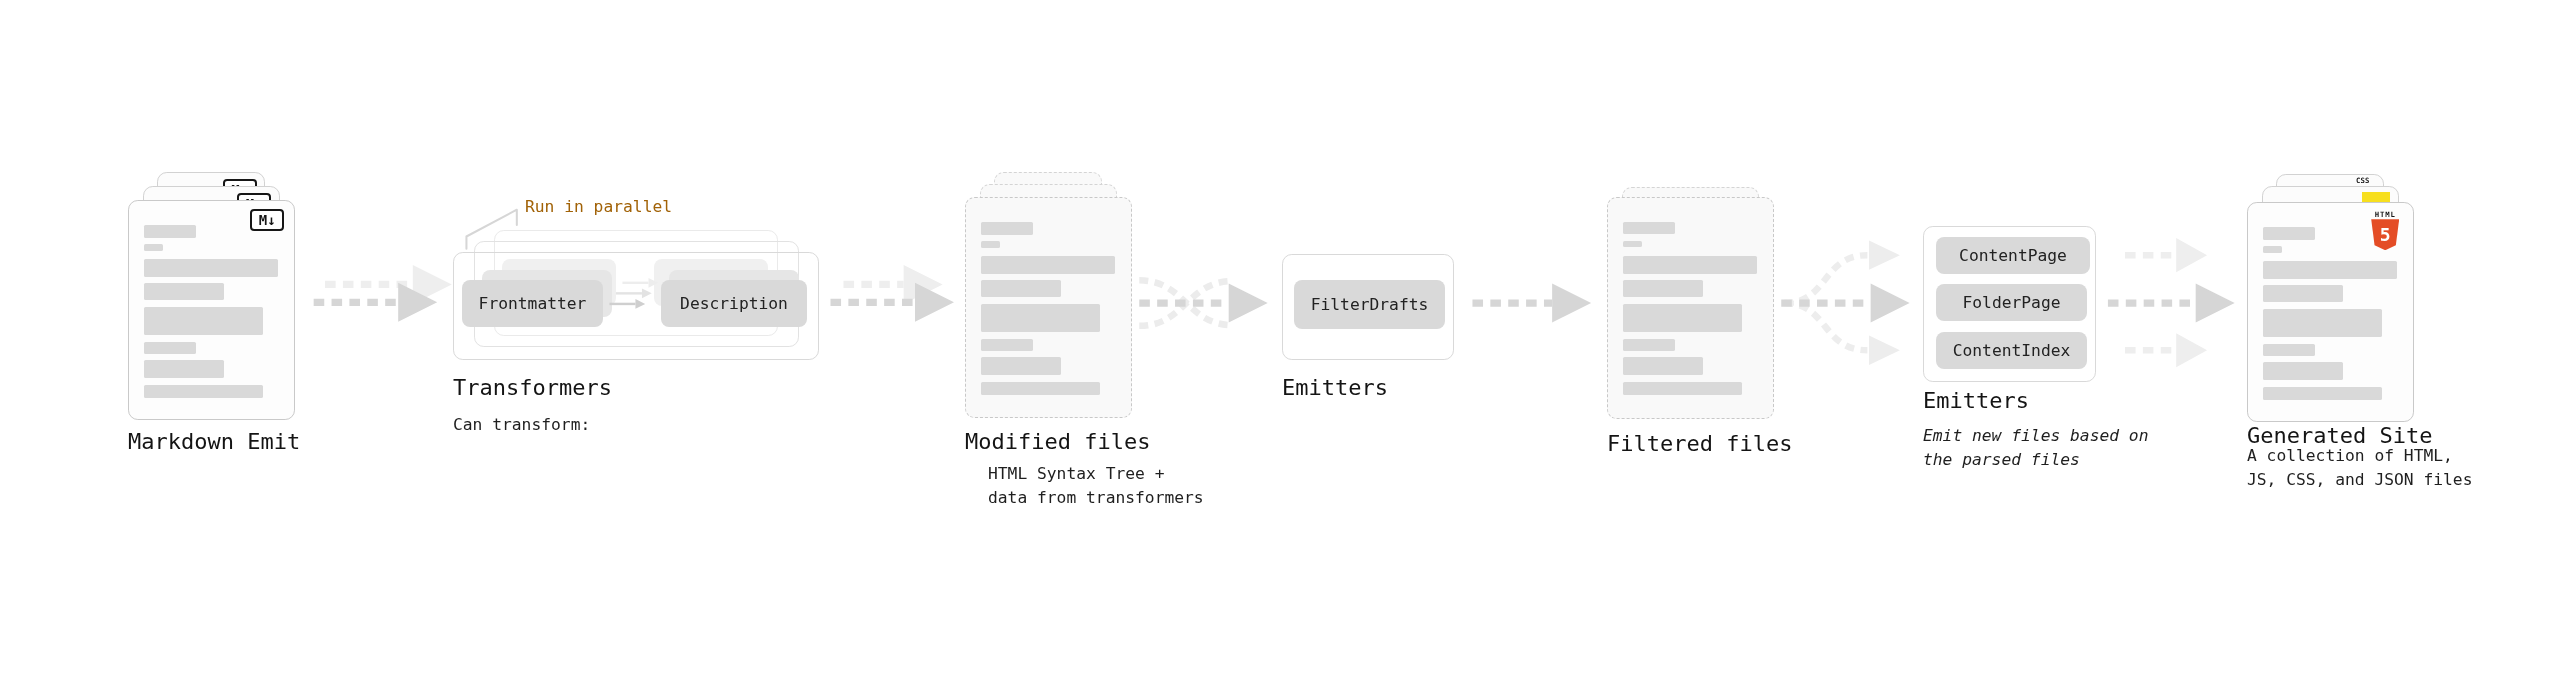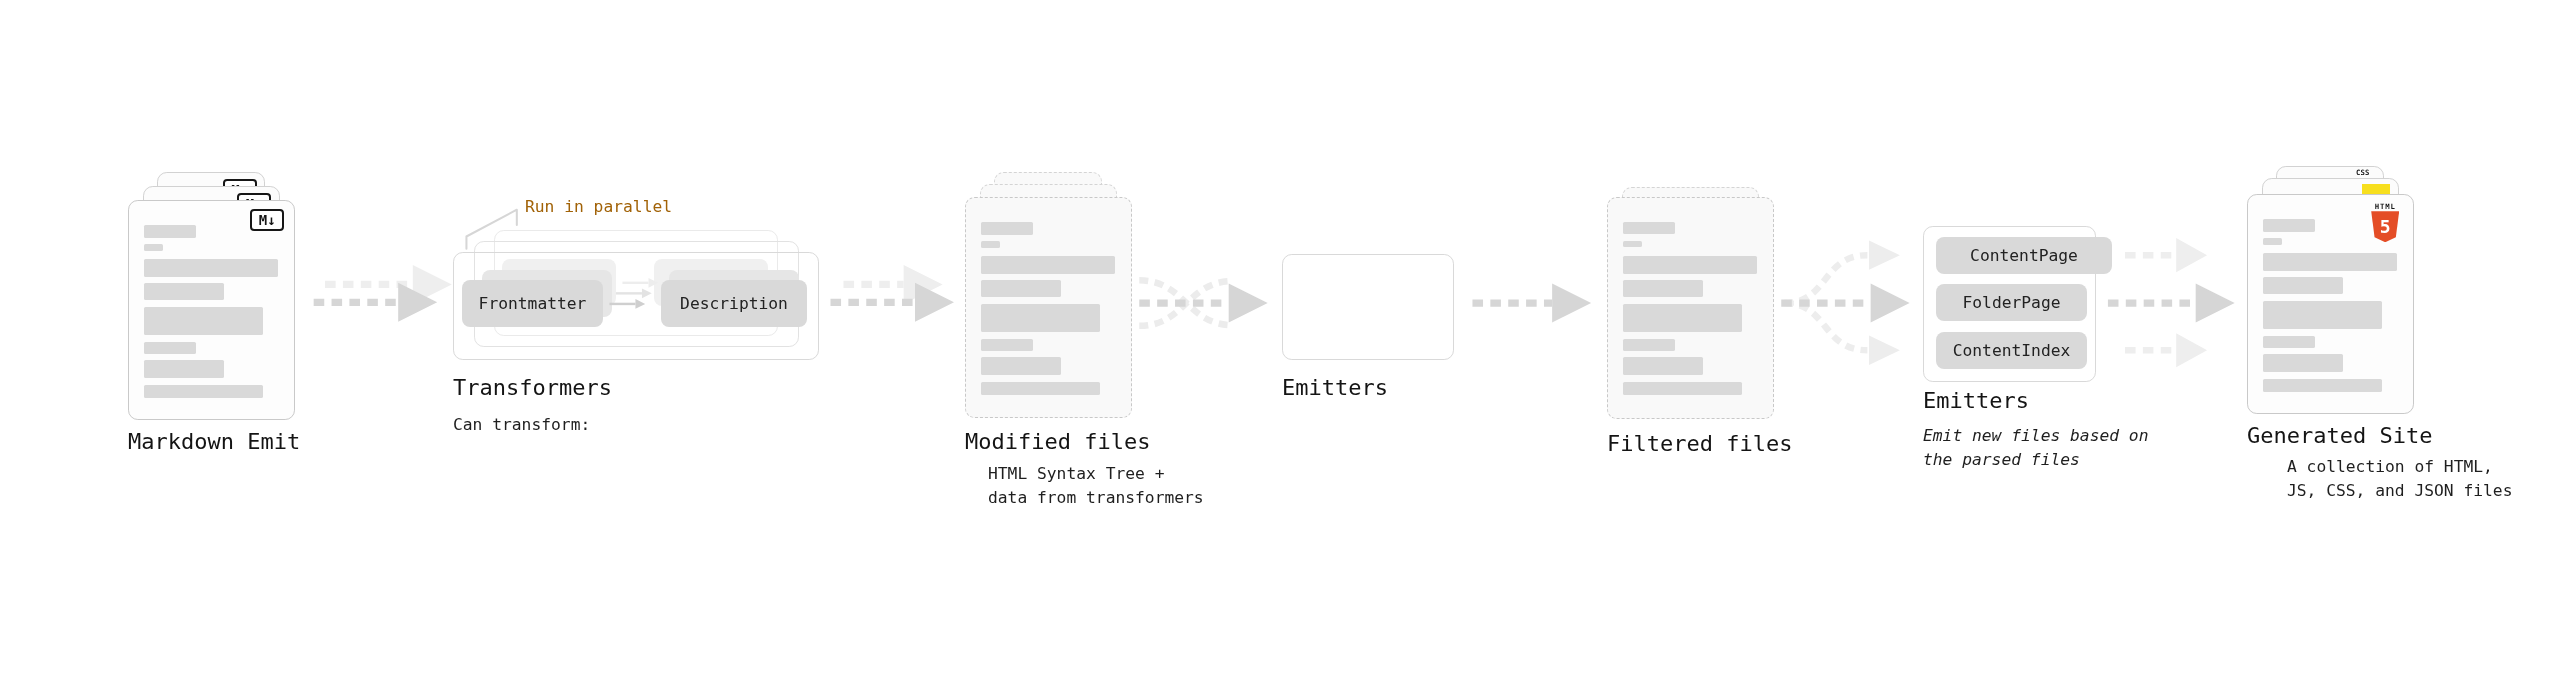--- a/index.html
+++ b/index.html
@@ -118,46 +118,47 @@
       <div class="bar b6"></div>
       <div class="bar b7"></div>
       <div class="bar b8"></div>
     </div>
   </div>
   <div class="stage-label" style="left:965px;top:429px;">Modified files</div>
   <div class="caption" style="left:967px;top:462px;margin-left:21px;">HTML Syntax Tree +
 data from transformers</div>
 
   <div class="wbox" style="left:1282px;top:254px;width:172px;height:106px;"></div>
+  <div class="pill" style="left:1294px;top:280px;width:151px;height:49px;">FilterDrafts</div>
   <div class="stage-label" style="left:1282px;top:375px;">Emitters</div>
 
   <div style="position:absolute;left:1607px;top:187px;width:167px;height:236px;">
     <div class="card dashed bk" style="left:14.6px;top:0;width:137px;height:211px;"></div>
     <div class="card dashed" style="left:0;top:9.8px;width:167px;height:222px;">
       <div class="bar b1"></div>
       <div class="bar b2"></div>
       <div class="bar b3"></div>
       <div class="bar b4"></div>
       <div class="bar b5"></div>
       <div class="bar b6"></div>
       <div class="bar b7"></div>
       <div class="bar b8"></div>
     </div>
   </div>
   <div class="stage-label" style="left:1607px;top:431px;">Filtered files</div>
 
   <div class="wbox" style="left:1923px;top:226px;width:173px;height:156px;"></div>
-  <div class="pill" style="left:1936px;top:237px;width:176px;height:37px;">ContentPage</div>
+  <div class="pill" style="left:1936px;top:237px;width:154px;height:37px;">ContentPage</div>
   <div class="pill" style="left:1936px;top:284px;width:151px;height:37px;">FolderPage</div>
   <div class="pill" style="left:1936px;top:332px;width:151px;height:37px;">ContentIndex</div>
   <div class="stage-label" style="left:1923px;top:388px;">Emitters</div>
   <div class="caption" style="left:1923px;top:424px;font-style:italic;">Emit new files based on
 the parsed files</div>
 
-  <div style="position:absolute;left:2247px;top:166px;width:137px;height:252px;">
+  <div style="position:absolute;left:2247px;top:174px;width:137px;height:252px;">
     <div class="card solid bk" style="left:29px;top:0;width:108px;height:211px;">
       <div class="css-badge">
         <div class="word">CSS</div>
         <div class="bar-blue"></div>
       </div>
     </div>
     <div class="card solid bk" style="left:14.6px;top:12.2px;width:137px;height:211px;">
       <div class="js-badge"></div>
     </div>
     <div class="card solid" style="left:0;top:28px;width:167px;height:220px;">
@@ -171,21 +172,21 @@
       <div class="bar b2"></div>
       <div class="bar b3"></div>
       <div class="bar b4"></div>
       <div class="bar b5"></div>
       <div class="bar b6"></div>
       <div class="bar b7"></div>
       <div class="bar b8"></div>
     </div>
   </div>
   <div class="stage-label" style="left:2247px;top:423px;">Generated Site</div>
-  <div class="caption" style="left:2247px;top:455px;margin-left:40px;">A collection of HTML,
+  <div class="caption" style="left:2247px;top:444px;">A collection of HTML,
 JS, CSS, and JSON files</div>
 
   <svg class="overlay" width="2576" height="681" viewBox="0 0 3170 838">
 
     <g>
       <line x1="400" y1="350" x2="508" y2="350" stroke="#eeeeee" stroke-width="9" stroke-dasharray="13 9"></line>
       <polygon points="508,326 556,350 508,374" fill="#eeeeee"></polygon>
       <line x1="386" y1="372" x2="490" y2="372" stroke="#d6d6d6" stroke-width="9" stroke-dasharray="13 9"></line>
       <polygon points="490,348 538,372 490,396" fill="#d6d6d6"></polygon>
     </g>

